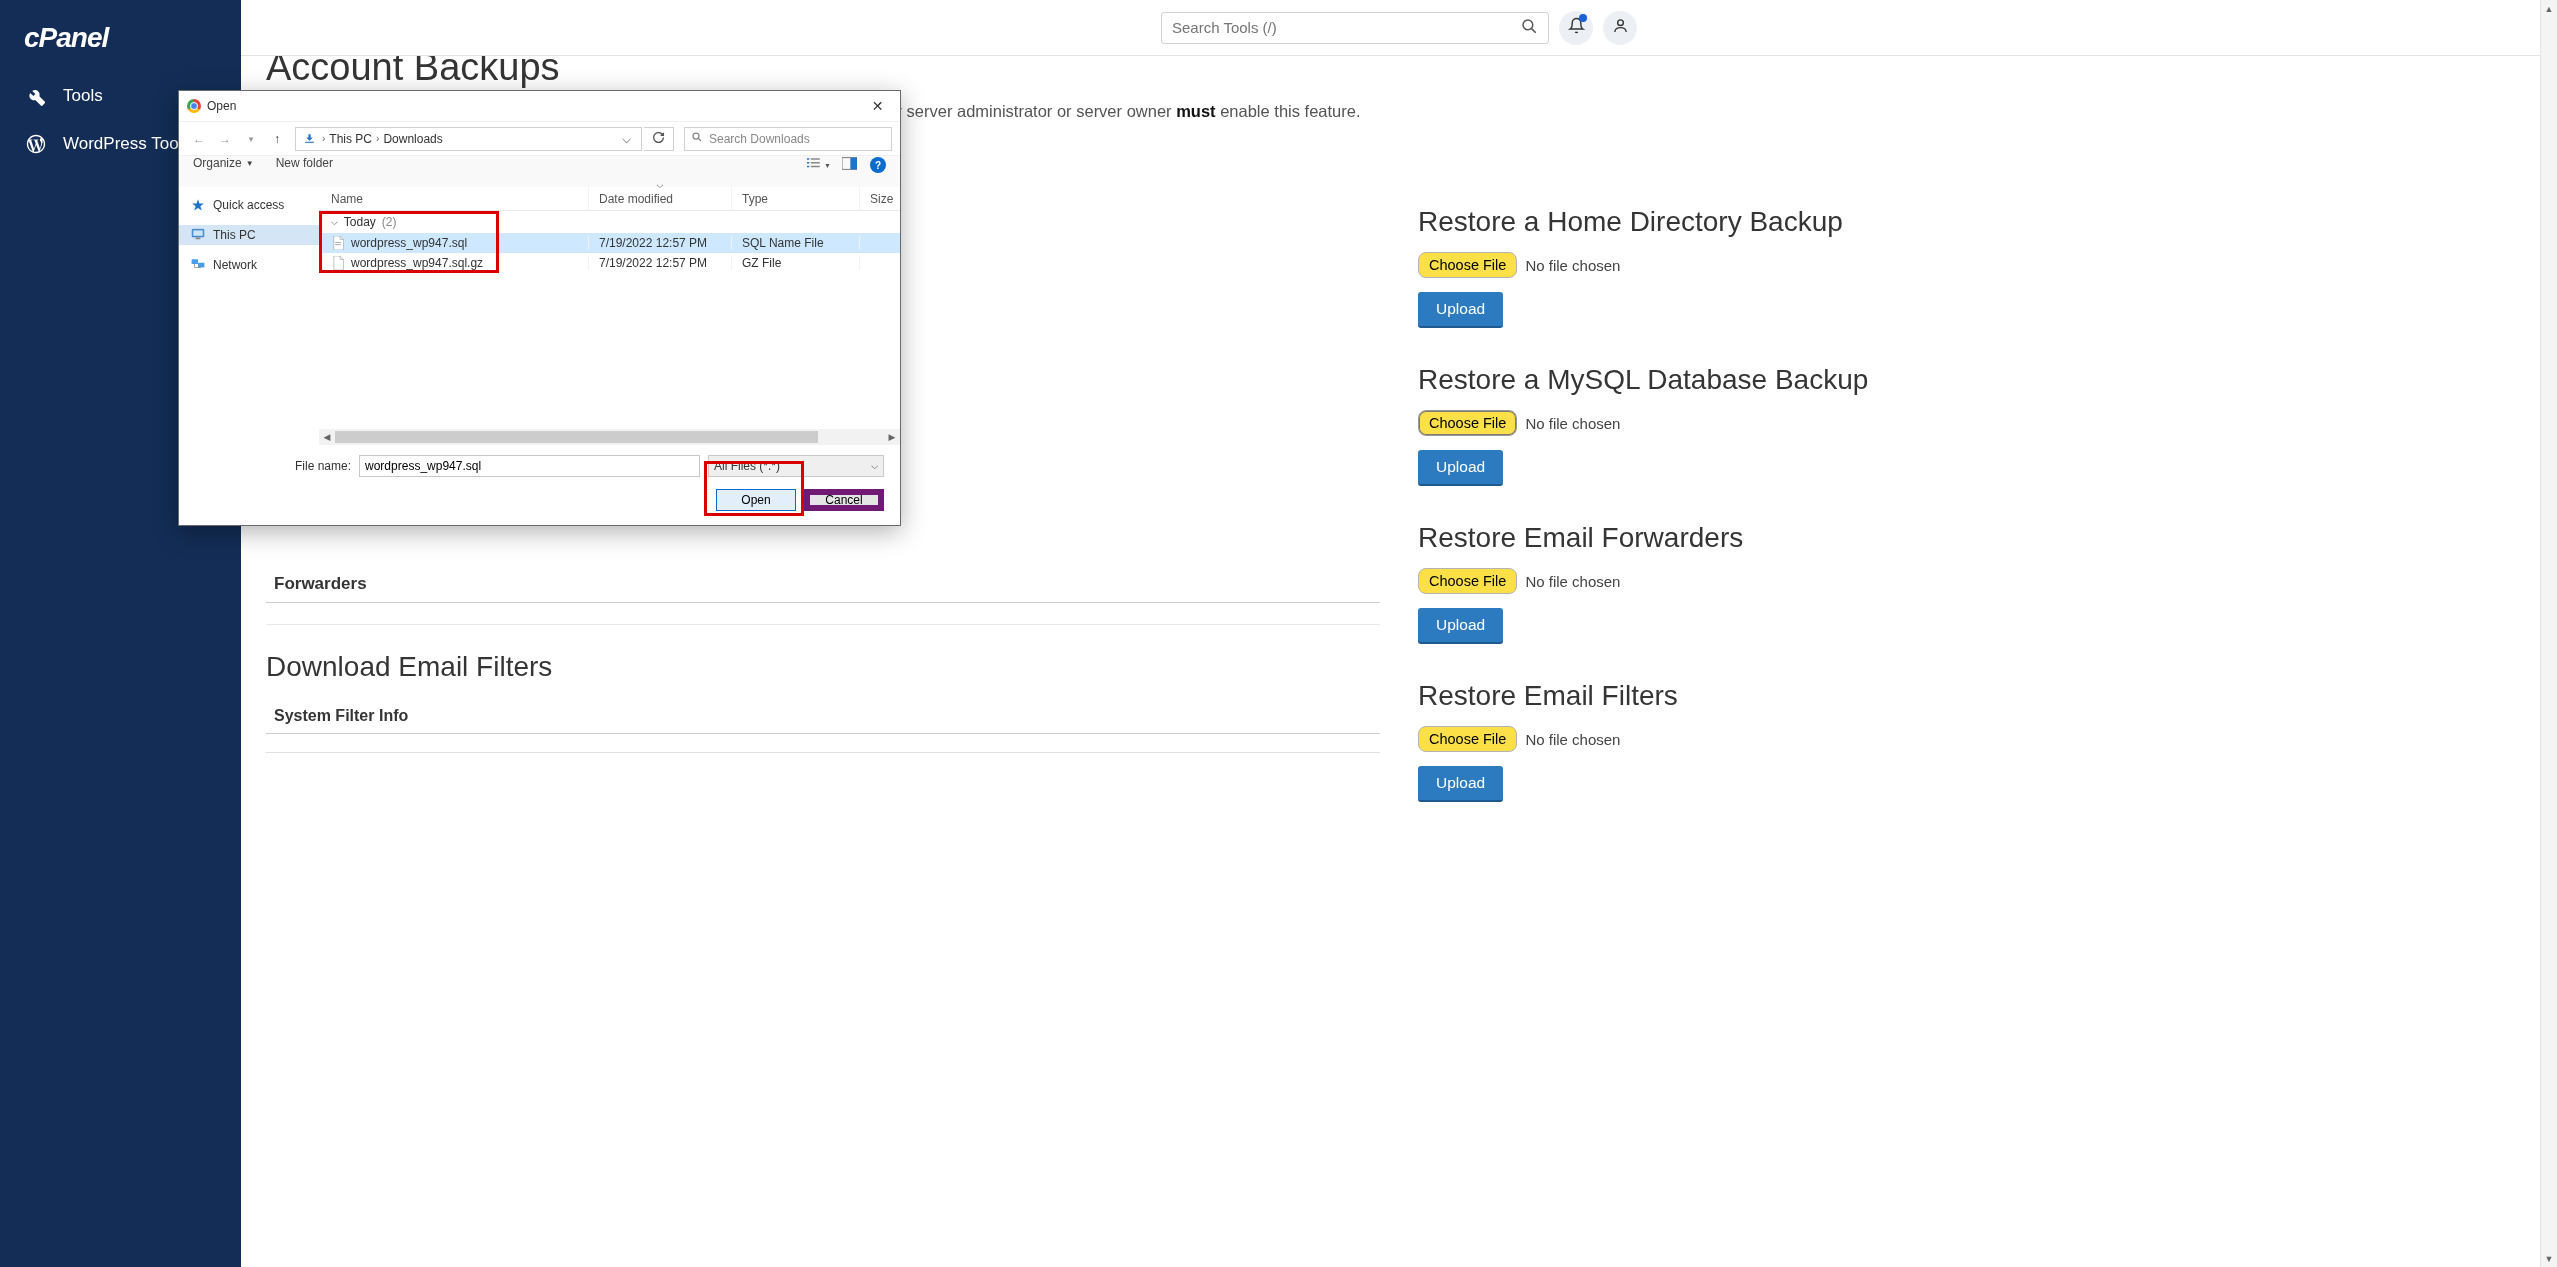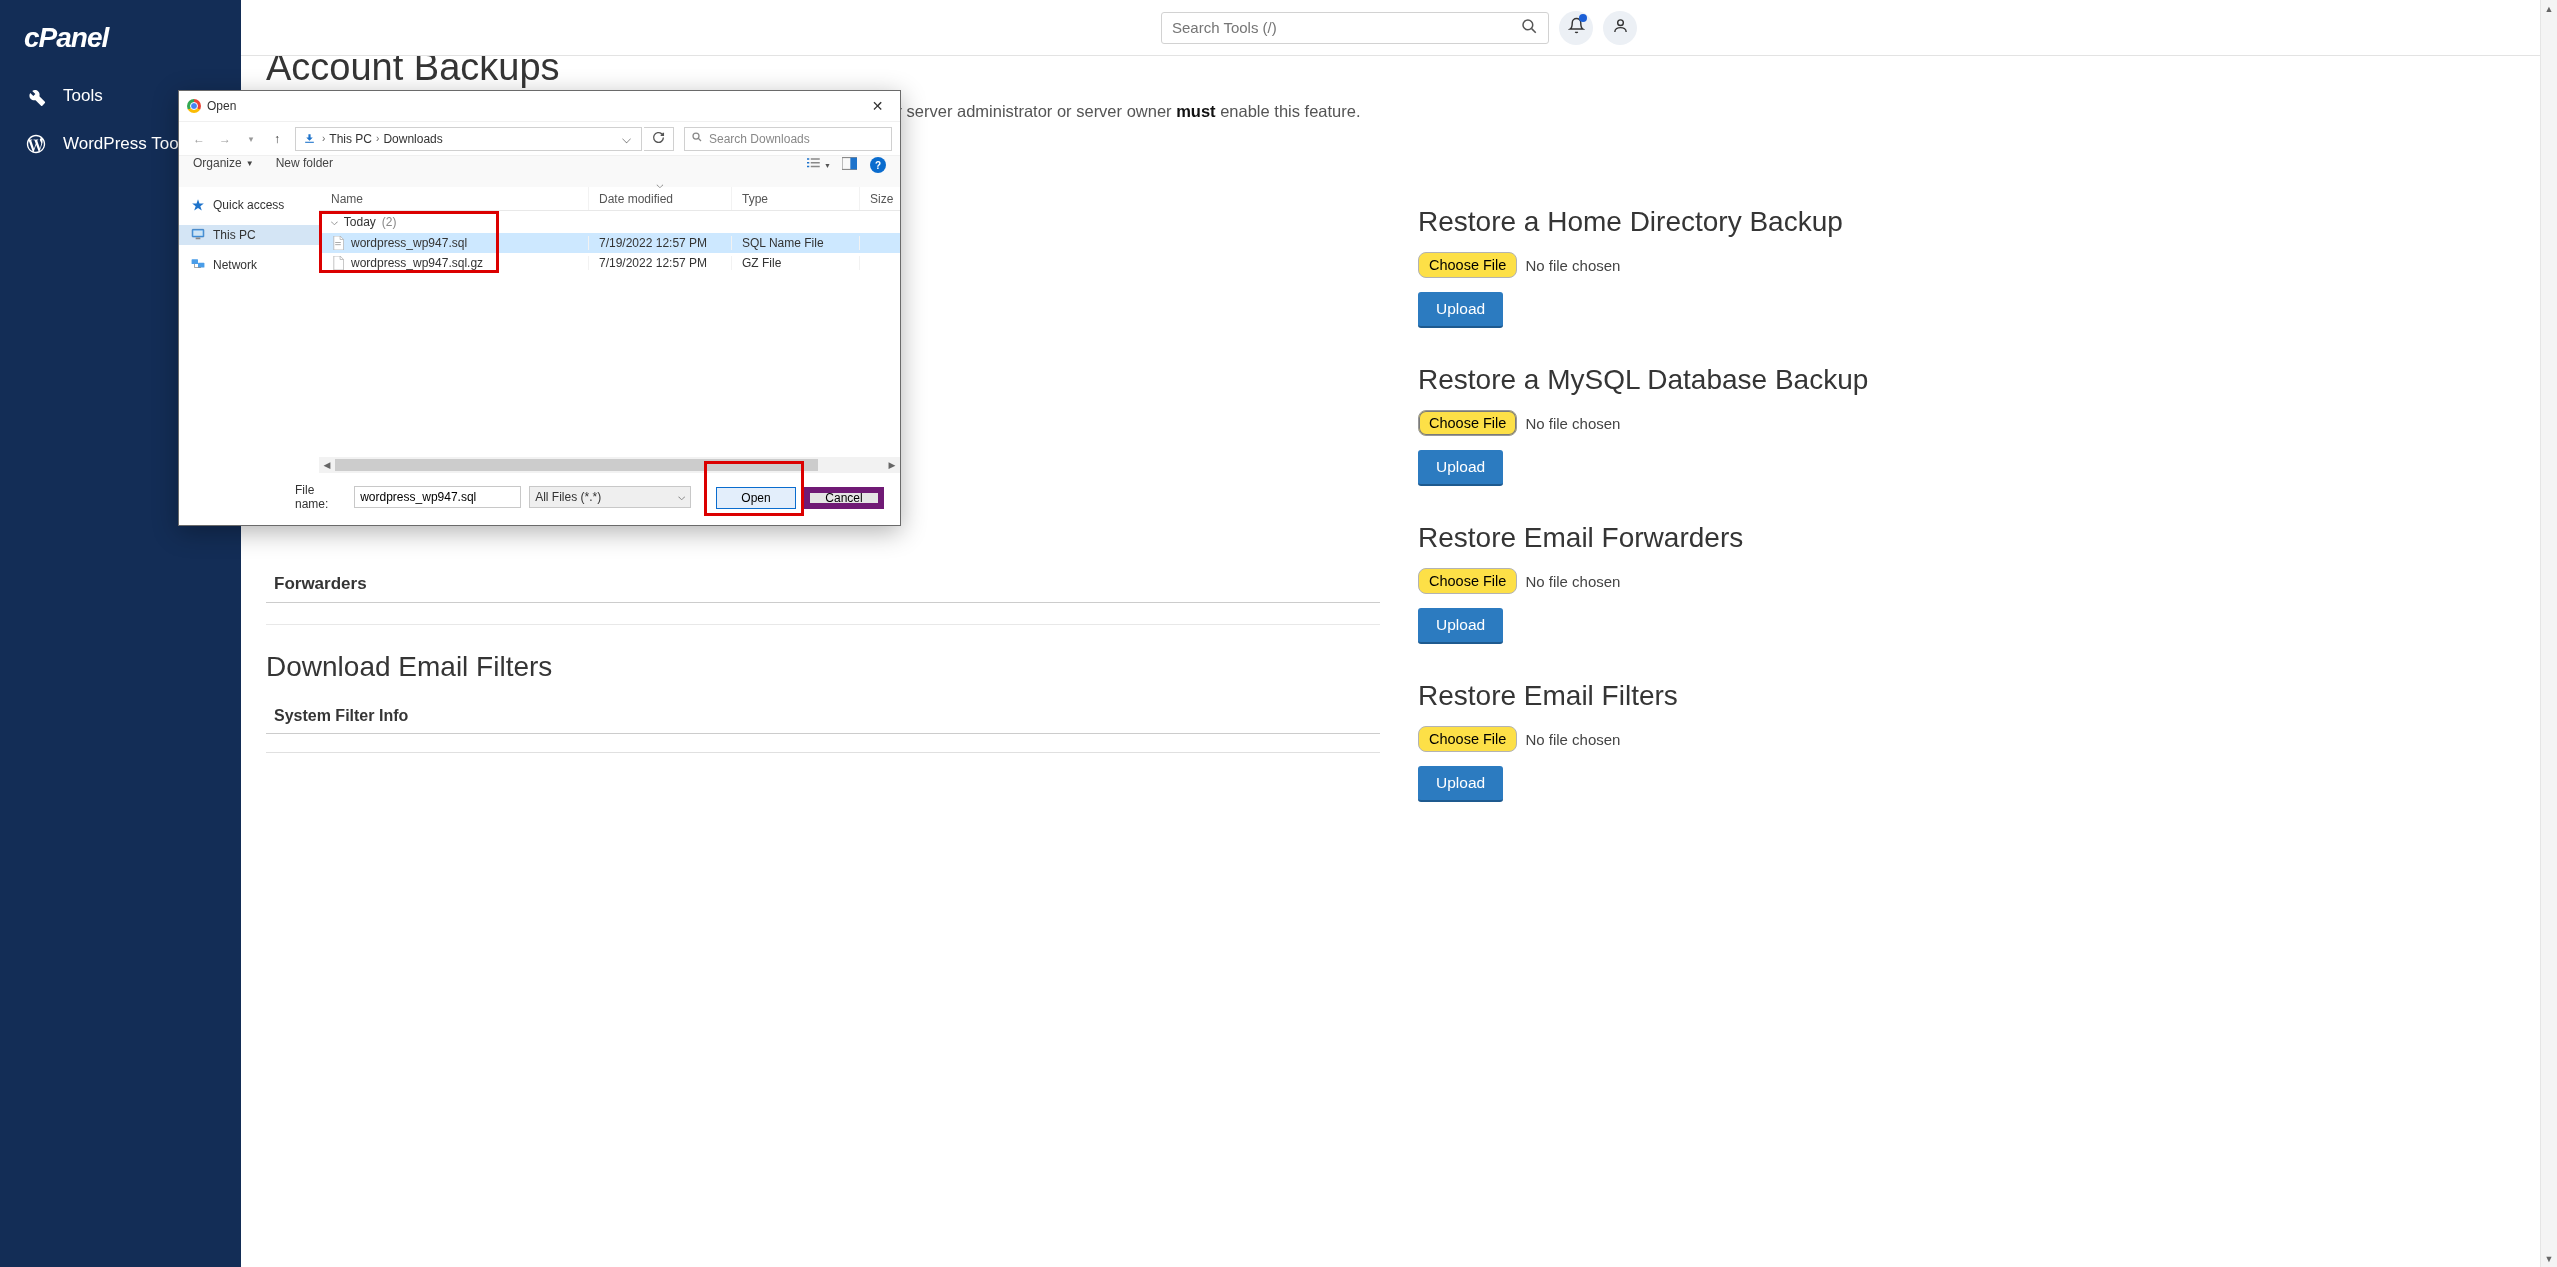--- a/index.html
+++ b/index.html
@@ -98,21 +98,21 @@
     .file-row-item { display: flex; height: 20px; align-items: center; cursor: pointer; }
     .file-row-item.sel { background: #cde8ff; }
     .file-row-item .col-name { gap: 6px; }
     .file-icon { width: 14px; height: 14px; display: flex; align-items: center; justify-content: center; }
     
     .dlg-scroll { position: absolute; bottom: 0; left: 0; right: 0; height: 16px; display: flex; align-items: center; }
     .scroll-arrow { width: 16px; height: 16px; background: #f2f2f2; display: flex; align-items: center; justify-content: center; color: #666; font-size: 9px; }
     .scroll-track { flex: 1; height: 16px; background: #f2f2f2; position: relative; }
     .scroll-thumb { position: absolute; left: 0; top: 2px; height: 12px; width: 88%; background: #ccc; }
     
-    .dlg-footer { padding: 10px 16px 14px; background: #fff; display: flex; flex-direction: row; gap: 8px; }
+    .dlg-footer { padding: 10px 16px 14px; background: #fff; display: flex; flex-direction: column; gap: 8px; }
     .footer-row { display: flex; align-items: center; gap: 8px; }
     .fn-label { font-size: 12px; color: #333; margin-left: 100px; }
     .fn-input { flex: 1; height: 22px; border: 1px solid #c8c8c8; padding: 0 5px; font-size: 12px; background: #fff; }
     .ft-select { width: 176px; height: 22px; border: 1px solid #c8c8c8; padding: 0 5px; font-size: 12px; background: #efefef; display: flex; align-items: center; justify-content: space-between; position: relative; }
     .ft-buttons { display: flex; gap: 8px; justify-content: flex-end; margin-top: 4px; }
     .dlg-btn { width: 80px; height: 22px; border: 6px solid #701a75; background: #e5e5e5; font-size: 12px; cursor: pointer; display: flex; align-items: center; justify-content: center; }
     .dlg-btn.primary { border: 1px solid #0a6cce; background: #e3eefb; }
     .red-box2 { position: absolute; border: 3px solid #db0000; left: 525px; top: 370px; width: 100px; height: 55px; pointer-events: none; }
     
     

